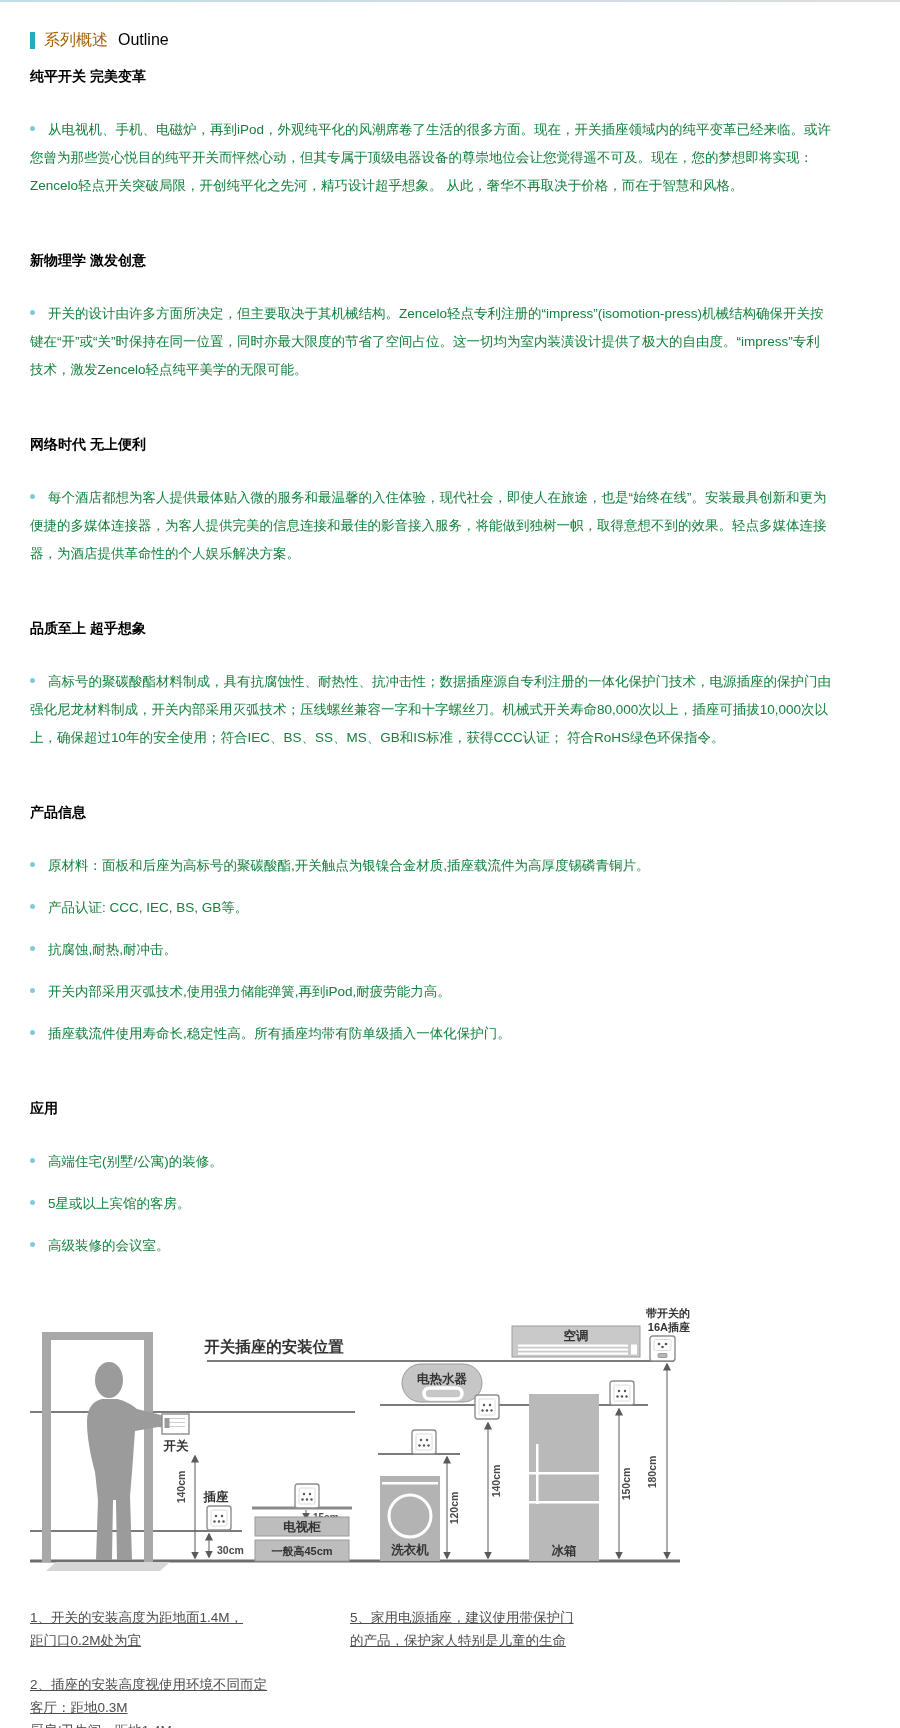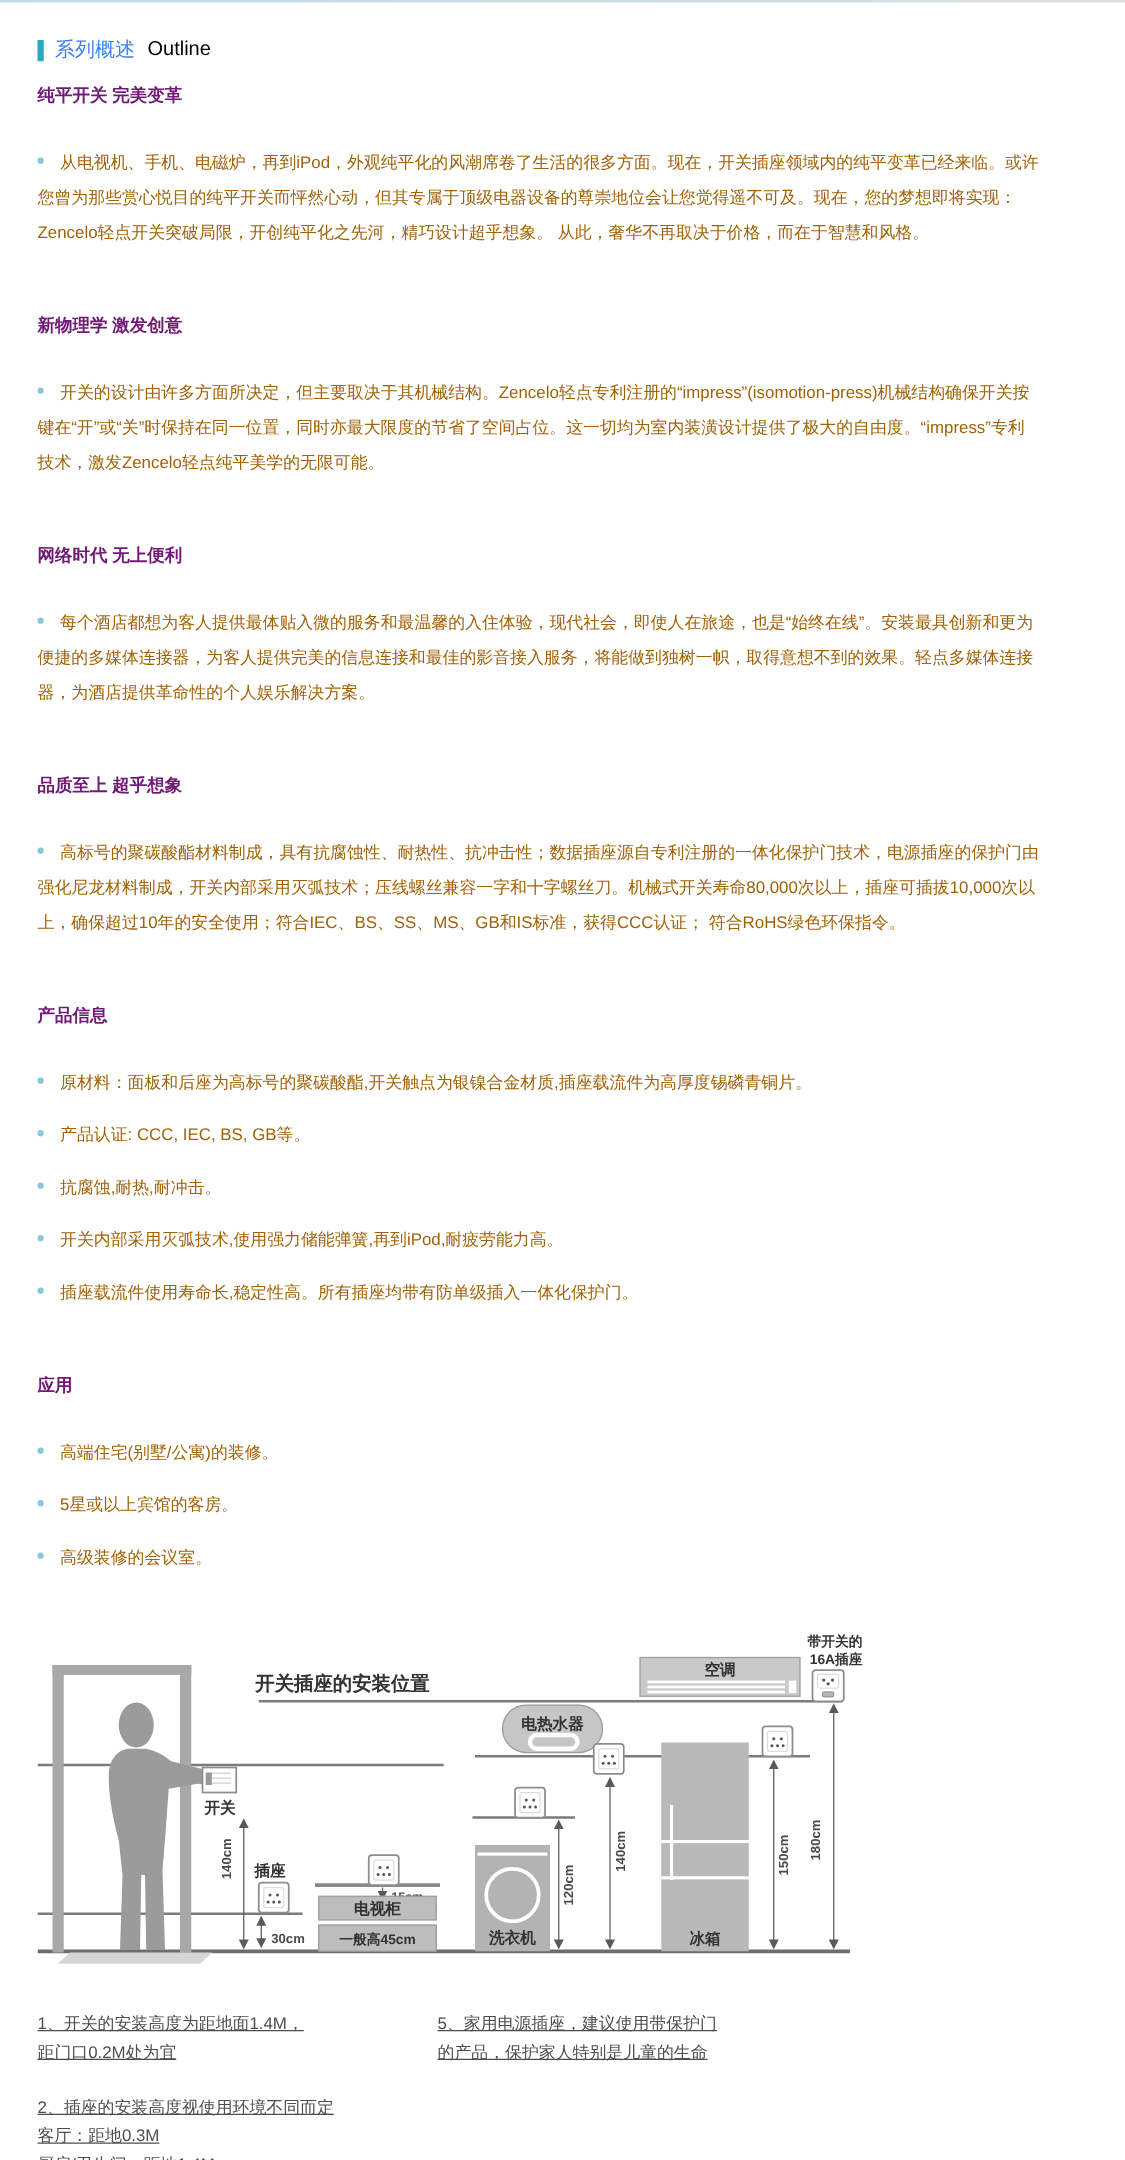--- a/index.html
+++ b/index.html
@@ -3,27 +3,27 @@
 <meta charset="utf-8">
 <style>
   html,body { margin:0; padding:0; background:#fff; }
   .page { width:900px; height:1728px; overflow:hidden; background:#fff;
           font-family:"Liberation Sans",sans-serif; }
   .top-rule { height:2px; background:linear-gradient(to right,#bfdde9,#dedede); }
   .content { padding:0 30px; }
 
   .page-header { margin-top:28px; display:flex; align-items:center; height:20px; }
   .accent-bar { width:5px; height:17px; background:#2aa7c5; margin-right:9px; }
-  .title-cn { font-size:16px; color:#3b82f6; }
+  .title-cn { font-size:16px; color:#a16207; }
   .title-en { font-size:16px; color:#000000; margin-left:10px; }
 
-  h3.sec { font-size:14px; font-weight:bold; color:#701a75; margin:52px 0 0 0; }
+  h3.sec { font-size:14px; font-weight:bold; color:#000000; margin:52px 0 0 0; }
   h3.sec.first { margin-top:18px; }
 
-  p.bullet { margin:30px 0 0 0; max-width:802px; font-size:13.5px; color:#a16207;
+  p.bullet { margin:30px 0 0 0; max-width:802px; font-size:13.5px; color:#15803d;
              line-height:28px; }
   p.bullet + p.bullet { margin-top:14px; }
   .dot { display:inline-block; width:5px; height:5px; border-radius:50%;
          background:#88c8dc; vertical-align:3px; margin-right:13px; }
 
   .diagram-wrap { margin-top:44px; }
   svg text { font-family:"Liberation Sans",sans-serif; fill:#333; }
   .t-title { font-size:15.5px; font-weight:bold; }
   .t-label { font-size:12.5px; font-weight:bold; }
   .t-small-label { font-size:11px; font-weight:bold; }

